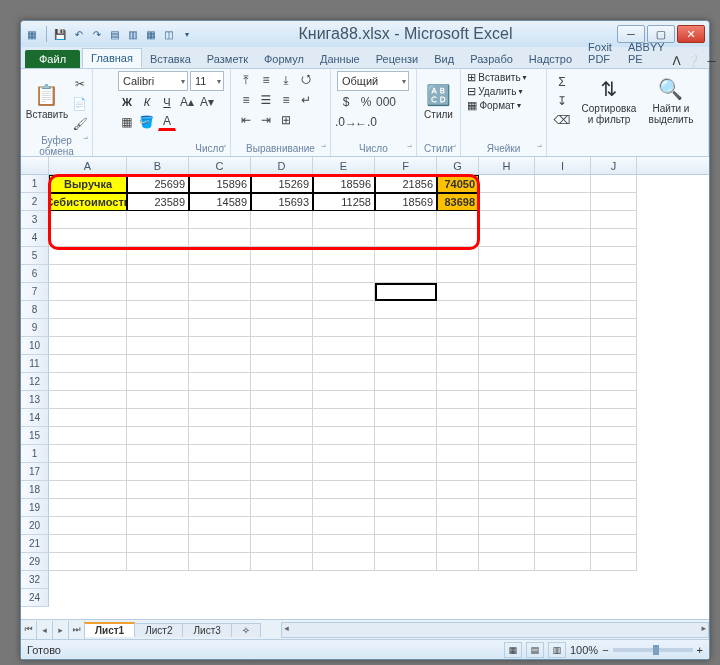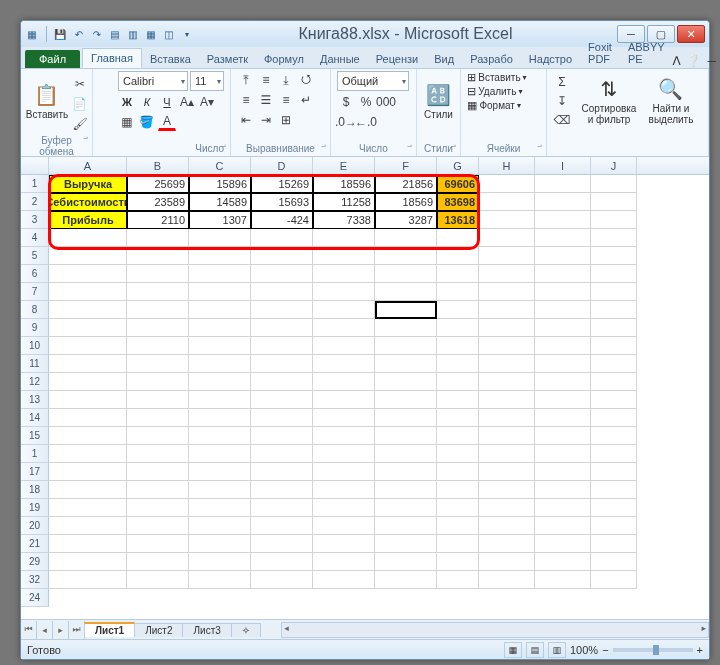--- a/index.html
+++ b/index.html
@@ -316,45 +316,33 @@
             <div class="rowh">24</div>
           </div>
         <div class="cells" id="cells">
             <div class="cell-row">
               <div class="cell hdr-yellow ct" style="width: 78px;">Выручка</div>
               <div class="cell dat rt" style="width: 62px;">25699</div>
               <div class="cell dat rt" style="width: 62px;">15896</div>
               <div class="cell dat rt" style="width: 62px;">15269</div>
               <div class="cell dat rt" style="width: 62px;">18596</div>
               <div class="cell dat rt" style="width: 62px;">21856</div>
-              <div class="cell hdr-orange rt" style="width: 42px;">69606</div>
+              <div class="cell hdr-orange rt" style="width: 42px;">74050</div>
               <div class="cell" style="width: 56px;"></div>
               <div class="cell" style="width: 56px;"></div>
               <div class="cell" style="width: 46px;"></div>
             </div>
             <div class="cell-row">
               <div class="cell hdr-yellow ct" style="width: 78px;">Себистоимость</div>
               <div class="cell dat rt" style="width: 62px;">23589</div>
               <div class="cell dat rt" style="width: 62px;">14589</div>
               <div class="cell dat rt" style="width: 62px;">15693</div>
               <div class="cell dat rt" style="width: 62px;">11258</div>
               <div class="cell dat rt" style="width: 62px;">18569</div>
               <div class="cell hdr-orange rt" style="width: 42px;">83698</div>
-              <div class="cell" style="width: 56px;"></div>
-              <div class="cell" style="width: 56px;"></div>
-              <div class="cell" style="width: 46px;"></div>
-            </div>
-            <div class="cell-row">
-              <div class="cell hdr-yellow ct" style="width: 78px;">Прибыль</div>
-              <div class="cell dat rt" style="width: 62px;">2110</div>
-              <div class="cell dat rt" style="width: 62px;">1307</div>
-              <div class="cell dat rt" style="width: 62px;">-424</div>
-              <div class="cell dat rt" style="width: 62px;">7338</div>
-              <div class="cell dat rt" style="width: 62px;">3287</div>
-              <div class="cell hdr-orange rt" style="width: 42px;">13618</div>
               <div class="cell" style="width: 56px;"></div>
               <div class="cell" style="width: 56px;"></div>
               <div class="cell" style="width: 46px;"></div>
             </div>
             <div class="cell-row">
               <div class="cell" style="width: 78px;"></div>
               <div class="cell" style="width: 62px;"></div>
               <div class="cell" style="width: 62px;"></div>
               <div class="cell" style="width: 62px;"></div>
               <div class="cell" style="width: 62px;"></div>

